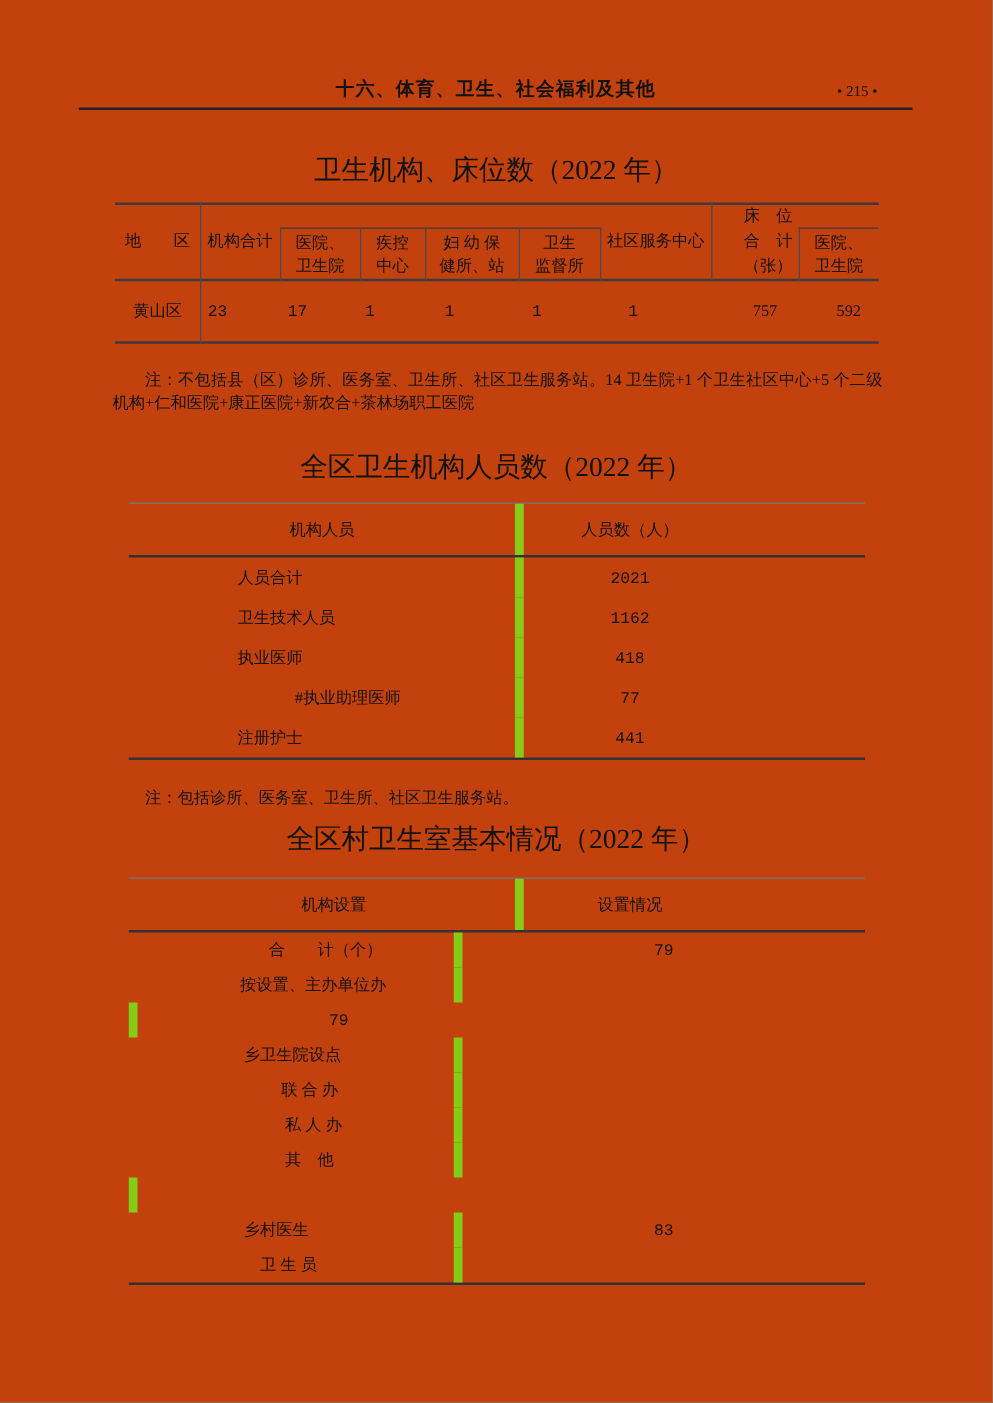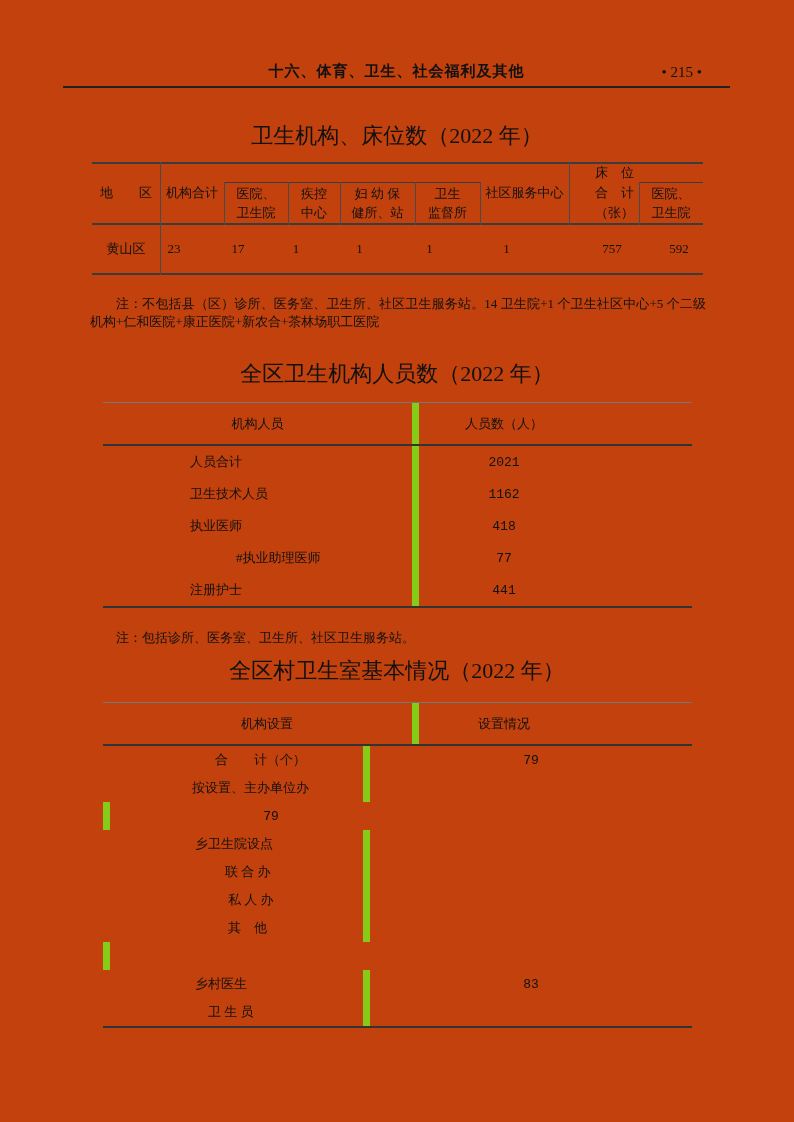--- a/index.html
+++ b/index.html
@@ -4,36 +4,36 @@
 <style>
   html,body{margin:0;padding:0;background:#888;}
   .page{position:relative;width:794px;height:1122px;margin:0 auto;background:#c2410c;
         font-family:"Liberation Serif","DejaVu Serif",serif;color:#111;overflow:hidden;}
 
   
   .pagehead{position:absolute;left:63px;top:56px;width:667px;height:30px;
             border-bottom:2px solid #222;}
   .ph-title{position:absolute;left:0;right:0;bottom:5px;text-align:center;
             font-size:15px;font-weight:bold;letter-spacing:1px;}
-  .ph-num{position:absolute;right:28px;bottom:5px;font-size:15px;}
+  .ph-num{position:absolute;right:28px;bottom:5px;font-size:12px;}
 
   
   .sec-title{position:absolute;left:0;width:794px;text-align:center;
              font-size:22px;line-height:28px;}
 
   
   .t1{position:absolute;left:92px;top:162px;width:611px;height:113px;font-size:13px;}
   .hl{position:absolute;background:#3c3c3c;}
   .vl{position:absolute;background:#4a4a4a;width:1px;}
   .t1cell{position:absolute;display:flex;align-items:center;justify-content:center;
           text-align:center;}
   .t1cell.two{flex-direction:column;line-height:19px;}
   .t1cell.beds{flex-direction:column;align-items:flex-start;justify-content:center;
                padding-left:26px;line-height:20px;box-sizing:border-box;}
-  .shiftL{transform:translateX(-18px);}
+  .shiftL{transform:translateX(-18px);font-family:Liberation Mono, monospace;}
   .shiftR{transform:translateX(8px);}
 
   
   .note{position:absolute;left:90px;width:616px;font-size:13px;line-height:17.5px;
         text-indent:26px;text-align:justify;}
 
   
   .stable{position:absolute;left:103px;width:589px;border-top:1.5px solid #777;
           border-bottom:2px solid #333;font-size:13px;}
   .stable .head{display:flex;height:41px;border-bottom:2px solid #333;align-items:center;}

